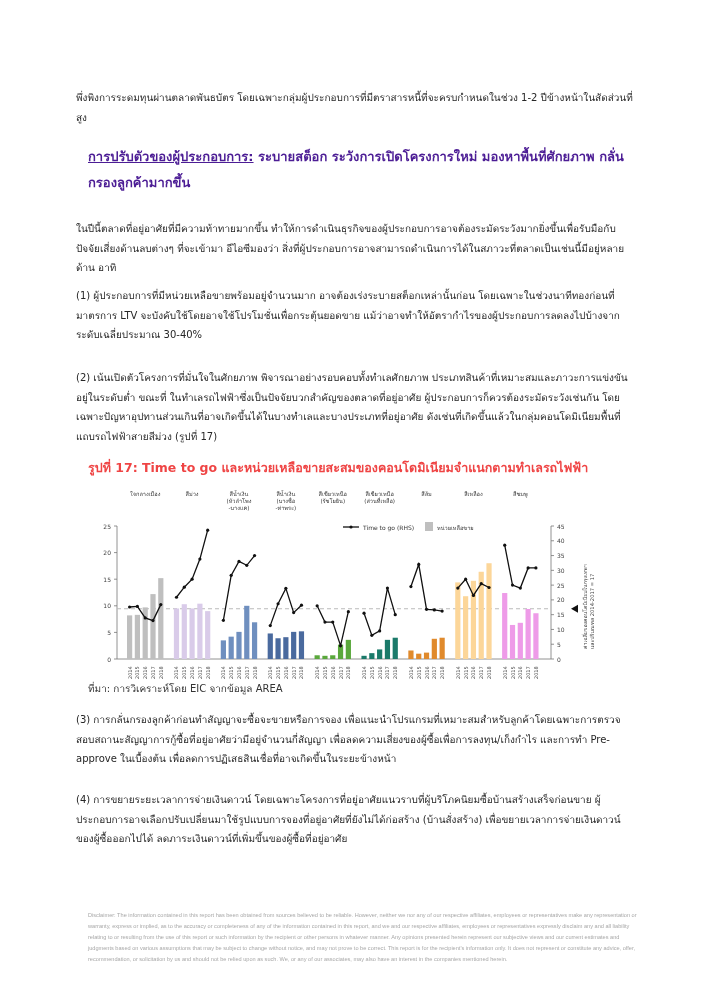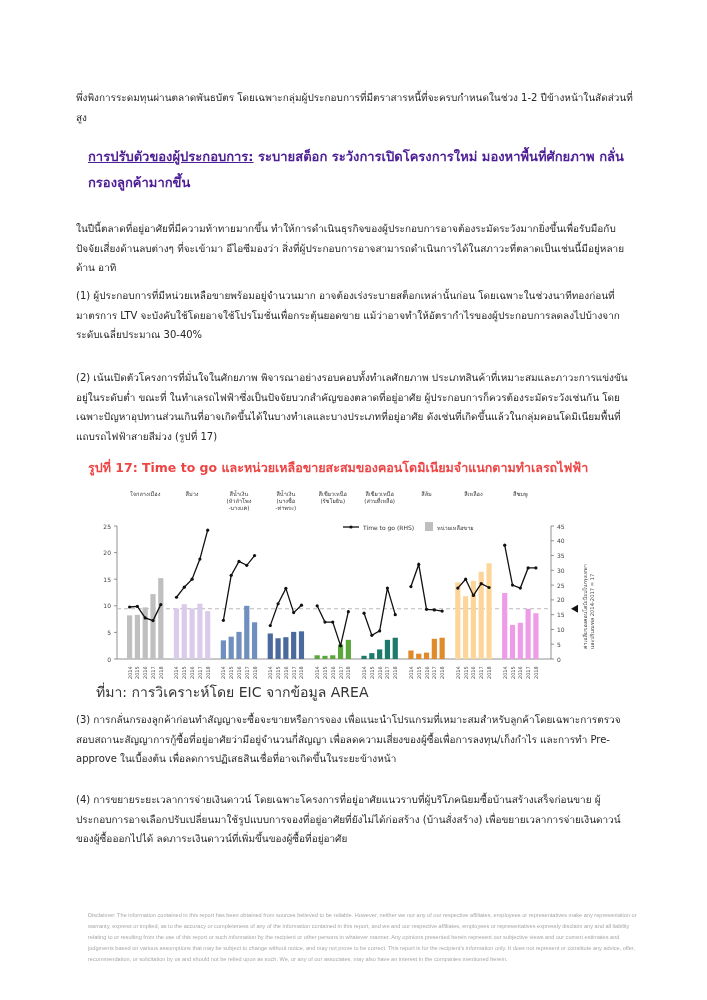--- a/index.html
+++ b/index.html
@@ -3,21 +3,21 @@
 <meta charset="utf-8">
 <style>
   html, body { margin: 0; padding: 0; background: #ffffff; }
   body { width: 707px; height: 1000px; position: relative; overflow: hidden;
          font-family: "DejaVu Sans", "Liberation Sans", sans-serif; color: #222; }
   .para { position: absolute; left: 76px; width: 560px; font-size: 10px; line-height: 19.5px; color: #262626; }
   .heading { position: absolute; left: 88px; width: 560px; font-size: 13px; line-height: 26px;
              font-weight: bold; color: #4c1d95; }
   .heading .ul { text-decoration: underline; }
   .fig-title { position: absolute; left: 88px; top: 458px; font-size: 12.5px; font-weight: bold; color: #ef4444; white-space: nowrap; }
-  .source { position: absolute; left: 88px; top: 681px; font-size: 14px; color: #333; margin-left: 8px; }
+  .source { position: absolute; left: 88px; top: 681px; font-size: 10px; color: #333; }
   .disclaimer { position: absolute; left: 88px; top: 910px; width: 550px; font-size: 5.6px; line-height: 11px; color: #a8a8a8;
                 font-family: "Liberation Sans", sans-serif; }
   #chart { position: absolute; left: 95px; top: 475px; }
   #chart text { font-family: "DejaVu Sans", sans-serif; }
 </style>
 </head>
 <body>
 
 <div class="para" style="top:88px;">พึ่งพิงการระดมทุนผ่านตลาดพันธบัตร โดยเฉพาะกลุ่มผู้ประกอบการที่มีตราสารหนี้ที่จะครบกำหนดในช่วง 1-2 ปีข้างหน้าในสัดส่วนที่สูง</div>
 

